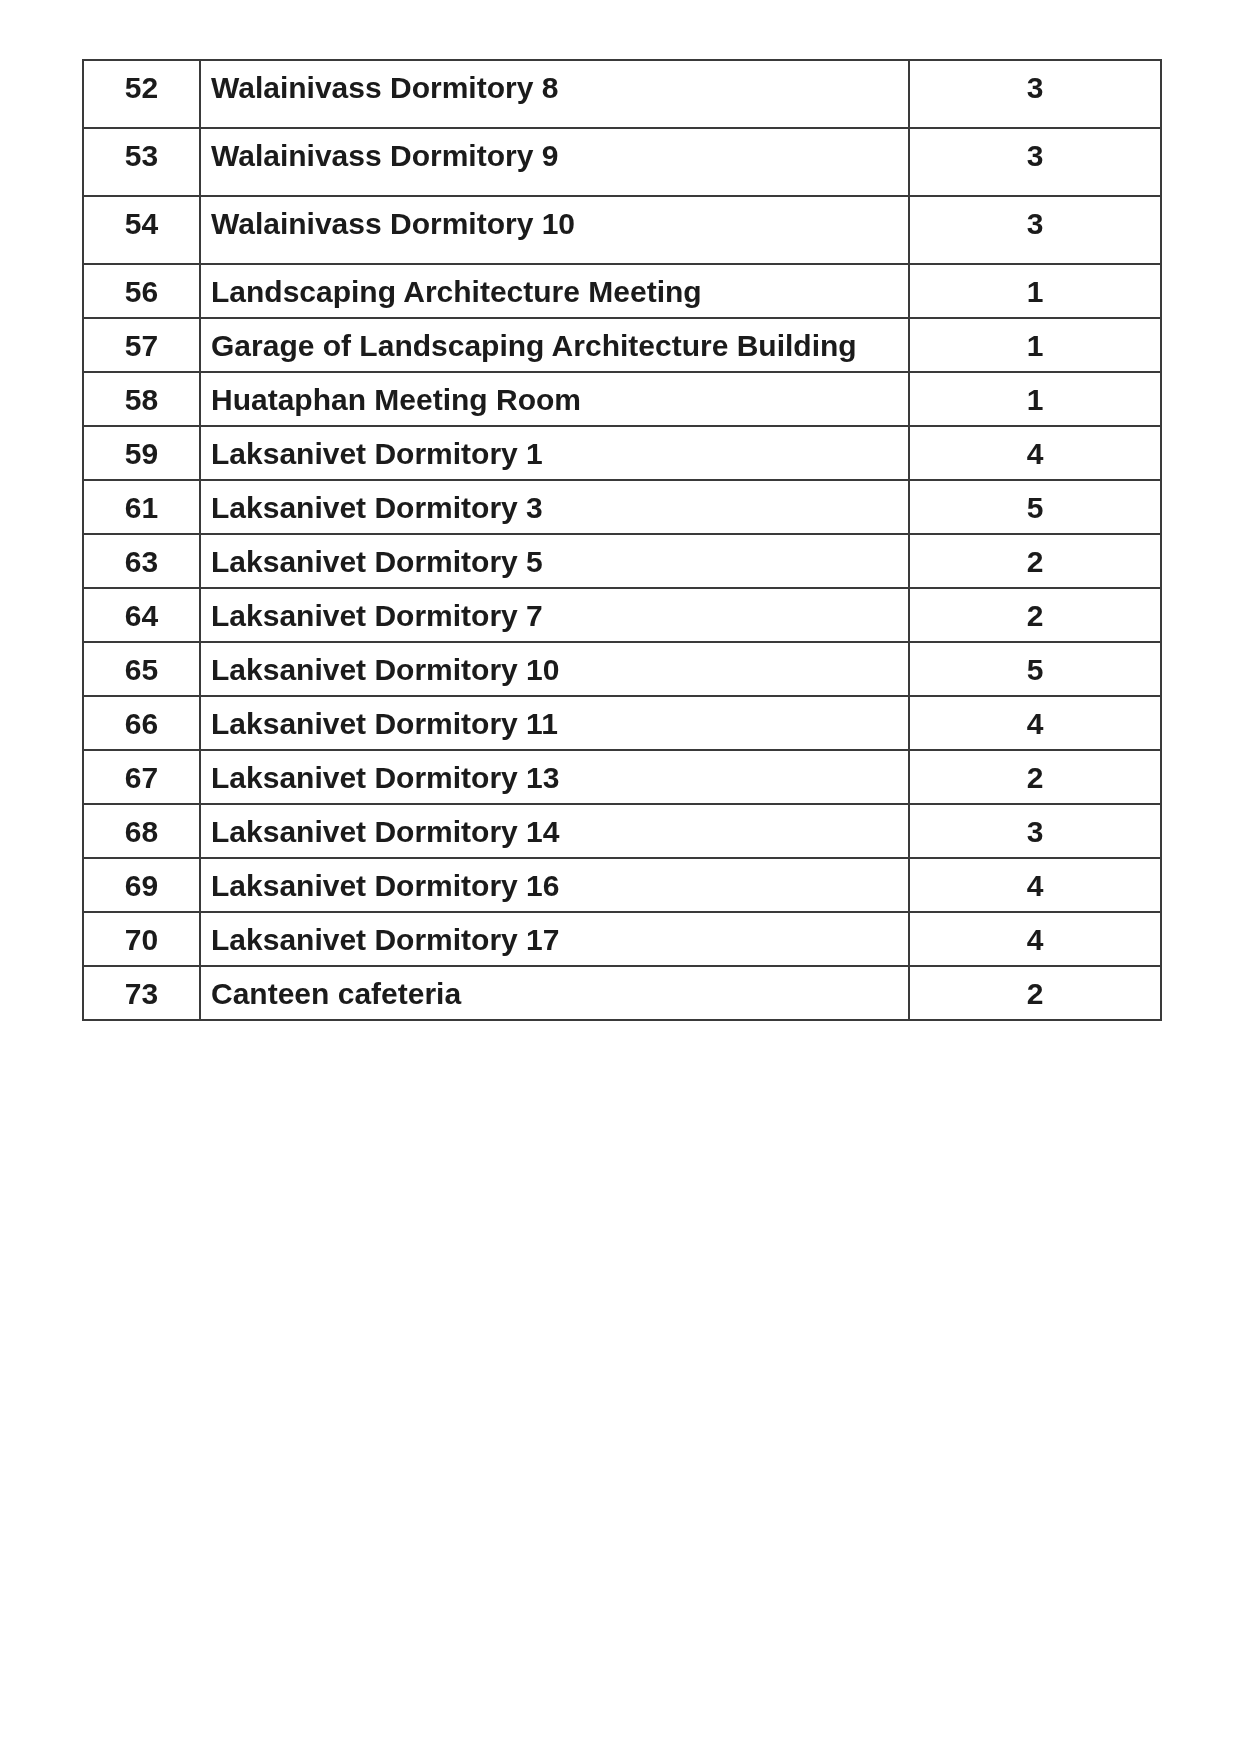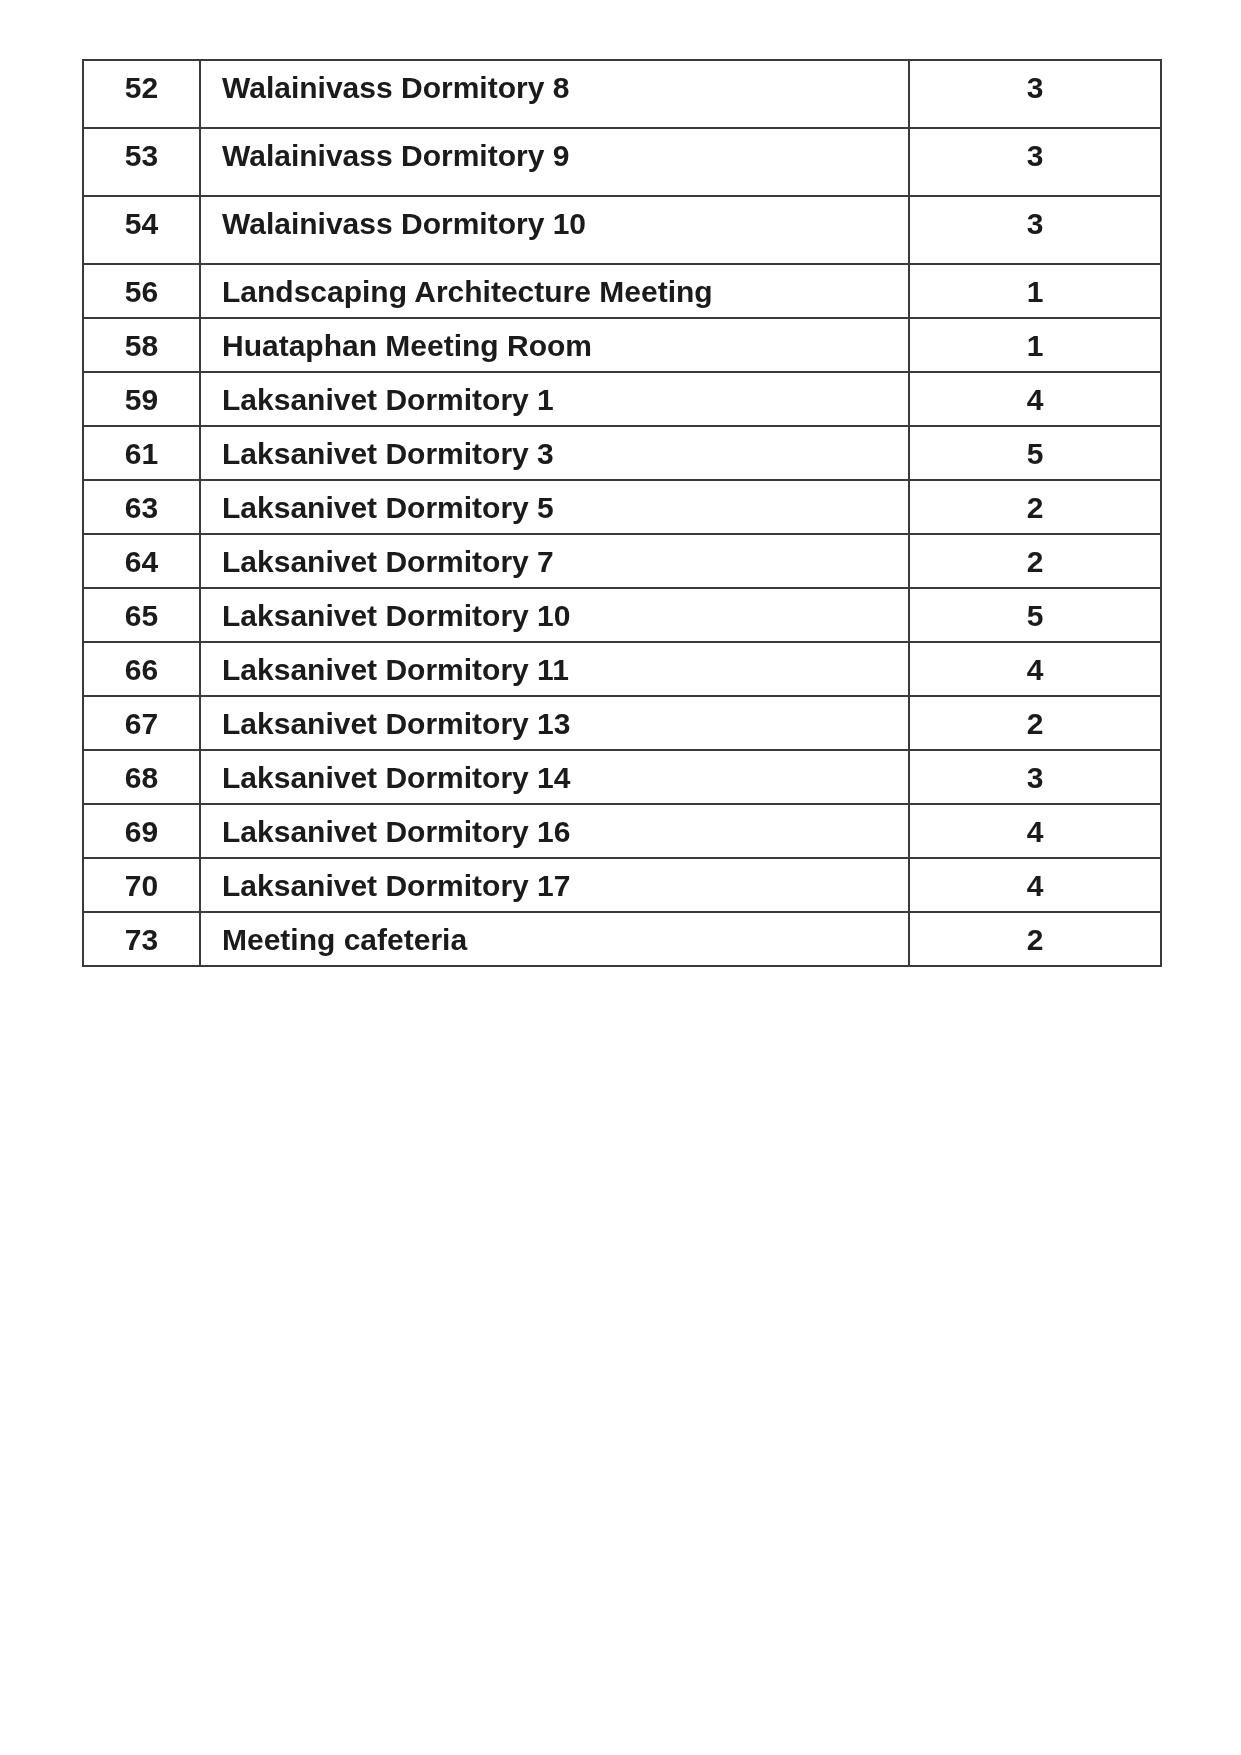--- a/index.html
+++ b/index.html
@@ -41,21 +41,21 @@
   table.building-table tr:nth-child(-n+3) td {
     height: 68px;
   }
   td.cell-no {
     text-align: center;
     padding-left: 0;
     padding-right: 0;
   }
   td.cell-name {
     text-align: left;
-    padding-left: 21px;
+    padding-left: 10px;
     padding-right: 6px;
   }
   td.cell-count {
     text-align: center;
     padding-left: 0;
     padding-right: 0;
   }
 </style>
 </head>
 <body>
@@ -79,20 +79,25 @@
     <td class="cell-count">3</td>
   </tr>
         <tr>
     <td class="cell-no">54</td>
     <td class="cell-name">Walainivass Dormitory 10</td>
     <td class="cell-count">3</td>
   </tr>
         <tr>
     <td class="cell-no">56</td>
     <td class="cell-name">Landscaping Architecture Meeting</td>
+    <td class="cell-count">1</td>
+  </tr>
+        <tr>
+    <td class="cell-no">57</td>
+    <td class="cell-name">Garage of Landscaping Architecture Building</td>
     <td class="cell-count">1</td>
   </tr>
         <tr>
     <td class="cell-no">58</td>
     <td class="cell-name">Huataphan Meeting Room</td>
     <td class="cell-count">1</td>
   </tr>
         <tr>
     <td class="cell-no">59</td>
     <td class="cell-name">Laksanivet Dormitory 1</td>
@@ -138,18 +143,18 @@
     <td class="cell-name">Laksanivet Dormitory 16</td>
     <td class="cell-count">4</td>
   </tr>
         <tr>
     <td class="cell-no">70</td>
     <td class="cell-name">Laksanivet Dormitory 17</td>
     <td class="cell-count">4</td>
   </tr>
         <tr>
     <td class="cell-no">73</td>
-    <td class="cell-name">Meeting cafeteria</td>
+    <td class="cell-name">Canteen cafeteria</td>
     <td class="cell-count">2</td>
   </tr>
       </tbody>
   </table>
 </div>
 
 </body></html>

